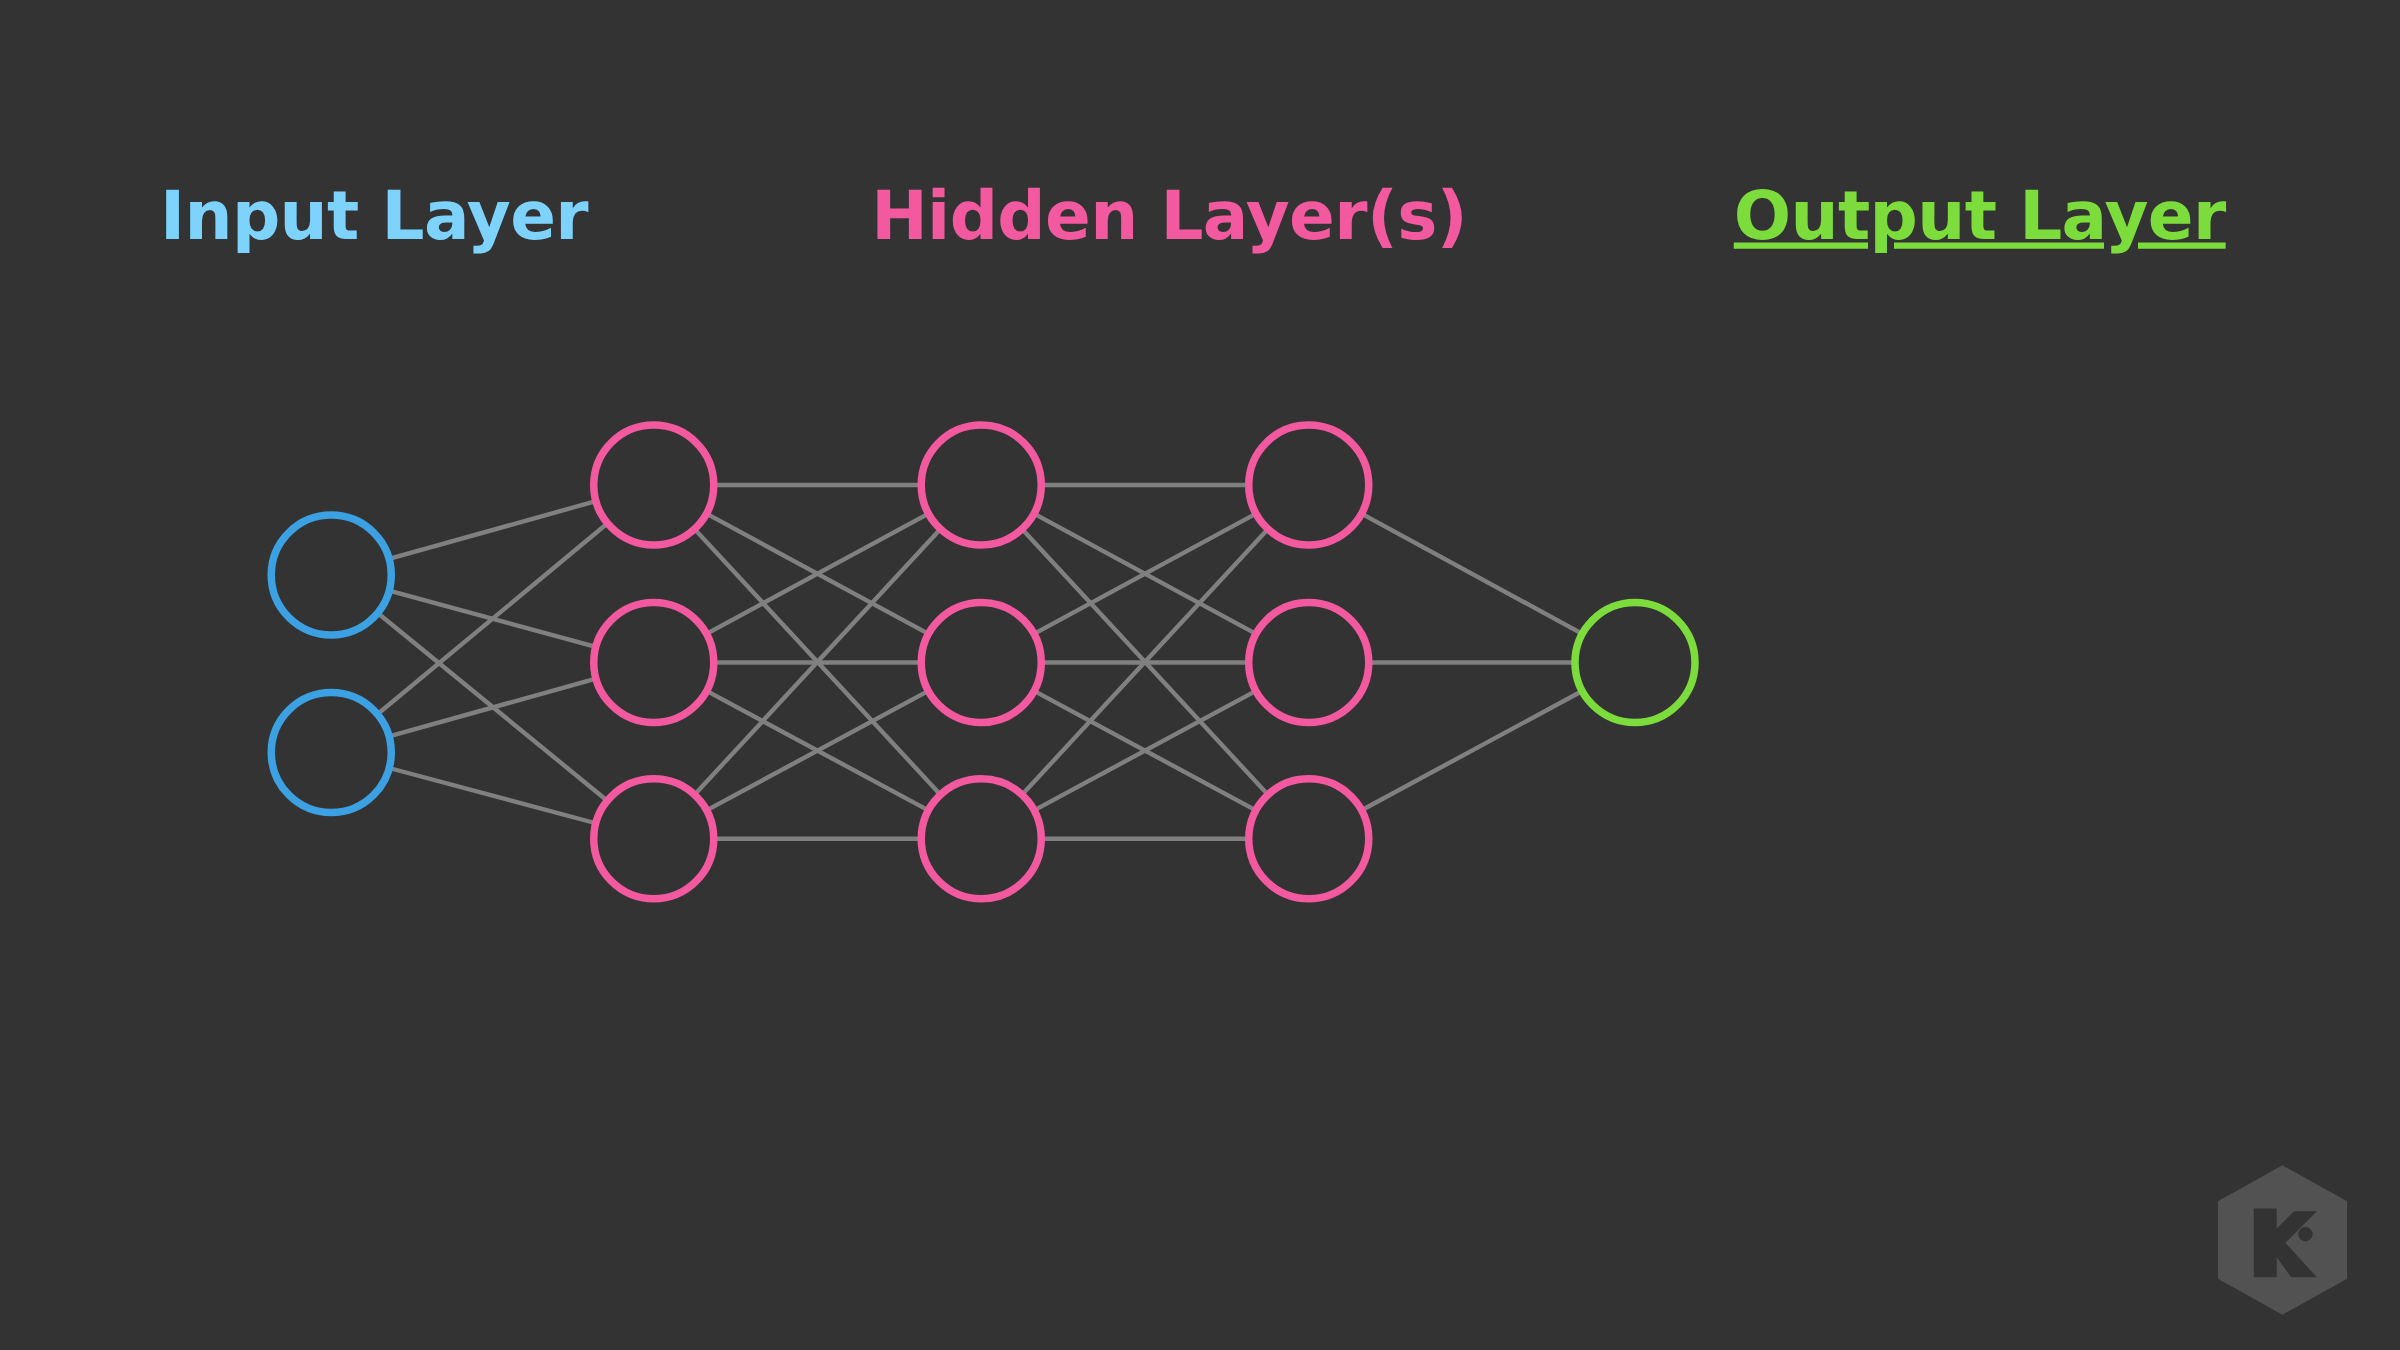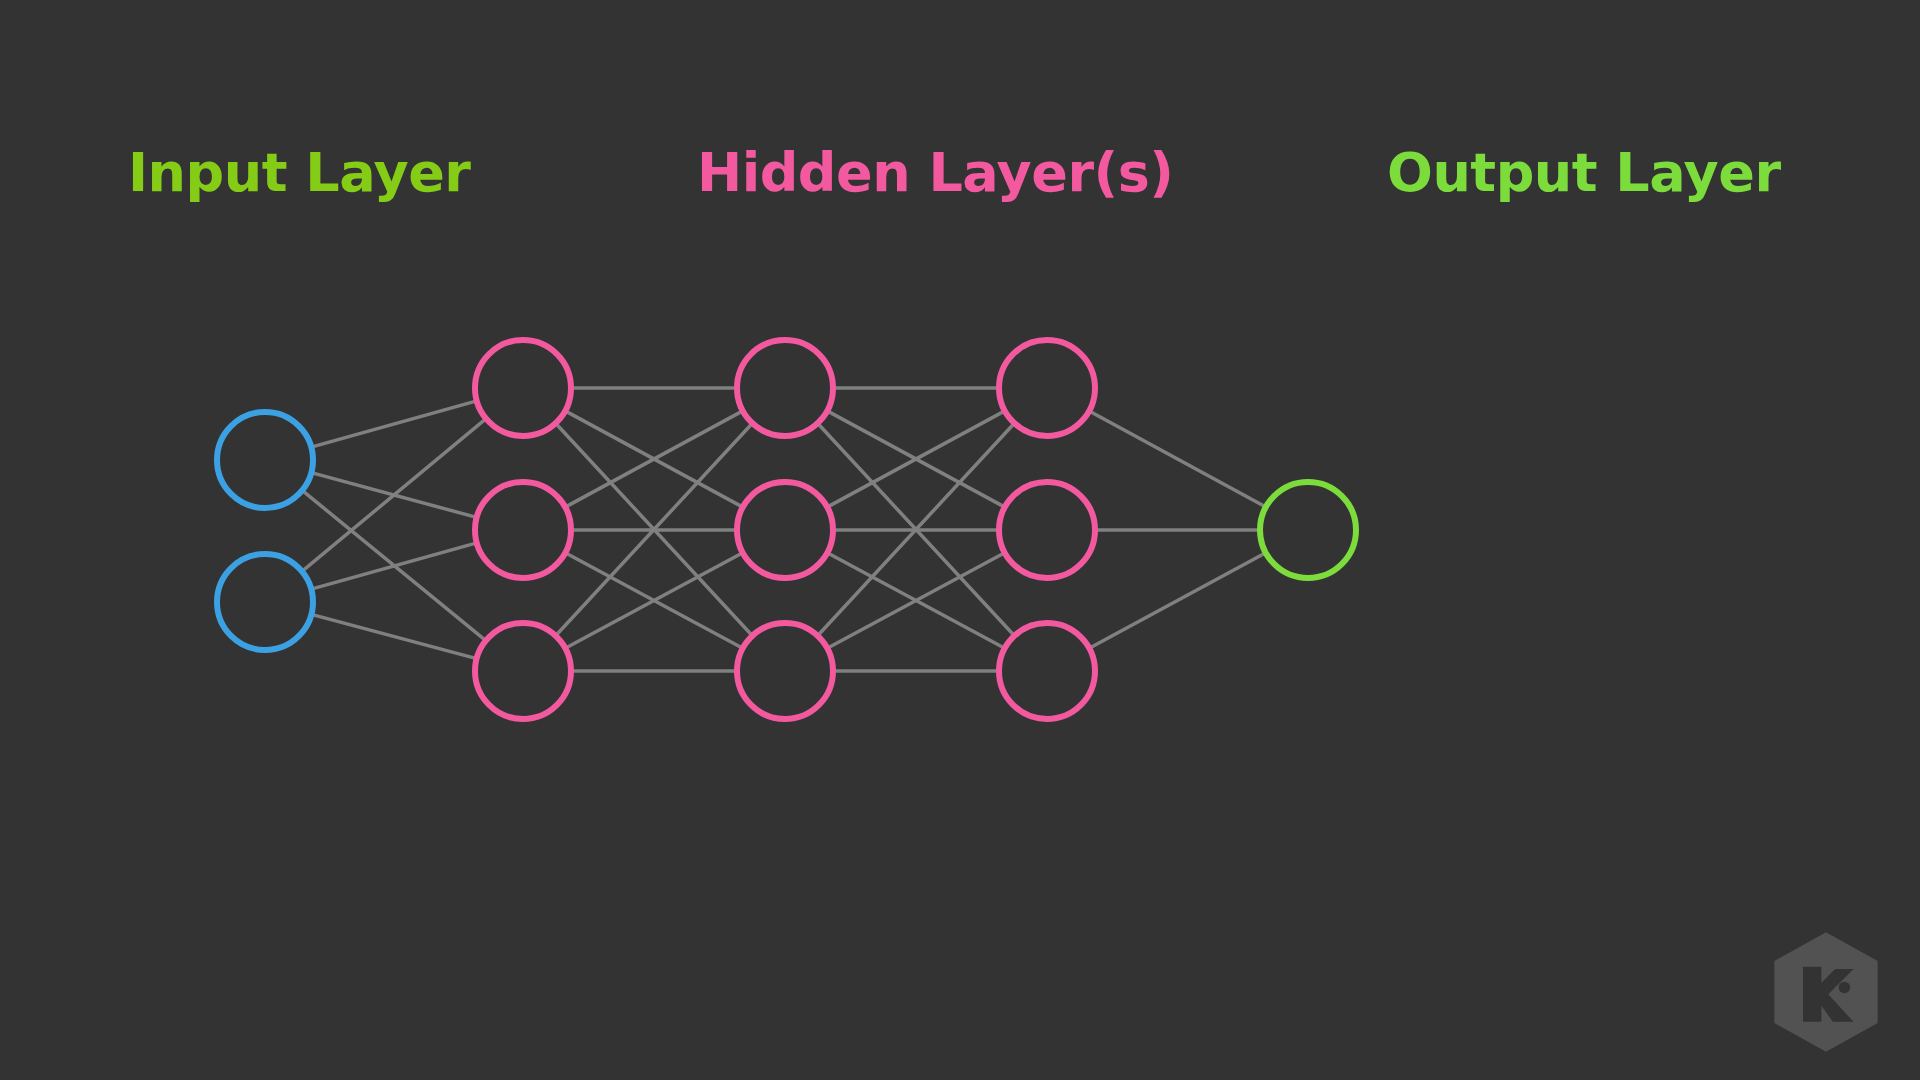--- a/index.html
+++ b/index.html
@@ -93,25 +93,25 @@
         <circle cx="785" cy="388" r="48" fill="#333333" stroke="#F2599F" stroke-width="6"></circle>
         <circle cx="785" cy="530" r="48" fill="#333333" stroke="#F2599F" stroke-width="6"></circle>
         <circle cx="785" cy="671" r="48" fill="#333333" stroke="#F2599F" stroke-width="6"></circle>
         <circle cx="1047" cy="388" r="48" fill="#333333" stroke="#F2599F" stroke-width="6"></circle>
         <circle cx="1047" cy="530" r="48" fill="#333333" stroke="#F2599F" stroke-width="6"></circle>
         <circle cx="1047" cy="671" r="48" fill="#333333" stroke="#F2599F" stroke-width="6"></circle>
         <circle cx="1308" cy="530" r="48" fill="#333333" stroke="#7CDC3C" stroke-width="6"></circle>
       </g>
   </svg>
 
-  <div class="layer-label" id="label-input" style="color: #84cc16;">Input Layer</div>
+  <div class="layer-label" id="label-input" style="color: #7dd3fc;">Input Layer</div>
 
   <div class="layer-label" id="label-hidden" style="color: rgb(242, 89, 159); text-align: right;">Hidden Layer(s)</div>
 
-  <div class="layer-label" id="label-output" style="color: rgb(124, 220, 60);">Output Layer</div>
+  <div class="layer-label" id="label-output" style="color: rgb(124, 220, 60); text-decoration: underline;">Output Layer</div>
 
   <svg id="watermark" viewBox="0 0 100 108" xmlns="http://www.w3.org/2000/svg">
     <path d="M50 2 L95 27 L95 81 L50 106 L5 81 L5 27 Z" fill="#9a9a9a"></path>
     <path d="M30 32 L46 32 L46 46 L58 34 L74 34 L52 56 L74 80 L56 80 L46 66 L46 80 L30 80 Z" fill="#333333"></path>
     <circle cx="66" cy="50" r="5" fill="#333333"></circle>
   </svg>
 
 </div>
 
 </body></html>

